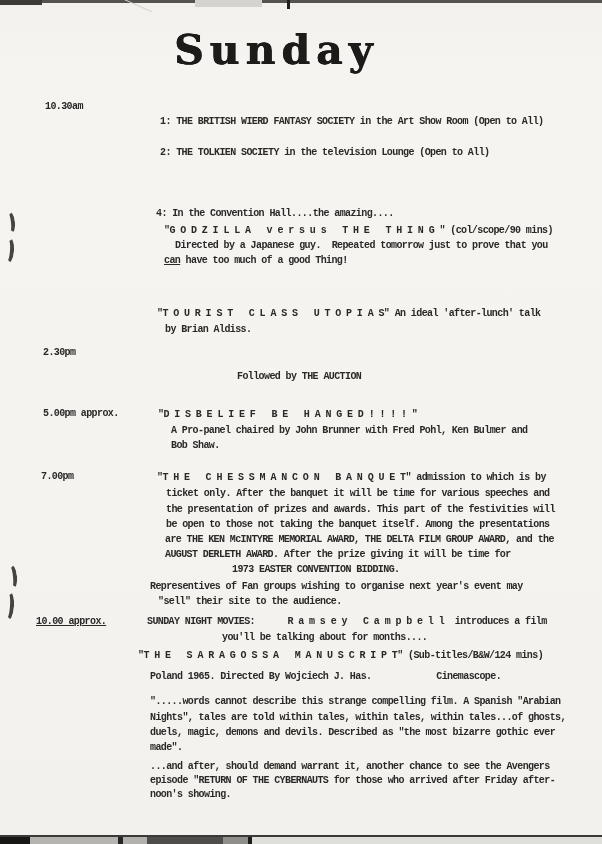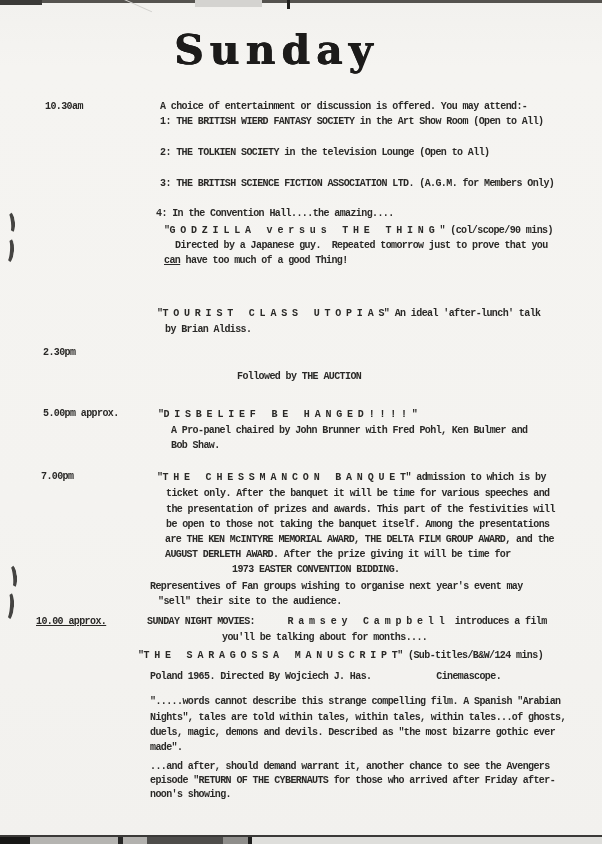--- a/index.html
+++ b/index.html
@@ -59,24 +59,22 @@
   <div class="scratch"></div>
 
   <div class="staple" style="left:4px; top:211px; width:11px; height:23px; transform:rotate(-6deg);"></div>
   <div class="staple" style="left:2px; top:237px; width:12px; height:27px; transform:rotate(4deg);"></div>
   <div class="staple" style="left:6px; top:564px; width:11px; height:25px; transform:rotate(-6deg);"></div>
   <div class="staple" style="left:2px; top:591px; width:12px; height:30px; transform:rotate(4deg);"></div>
 
   <div class="title">Sunday</div>
 
   <div class="ln" style="left:45px; top:101px;">10.30am</div>
-  <div class="ln" style="left:160px; top:101px;">A choice of entertainment or discussion is offered. You may attend:-</div>
   <div class="ln" style="left:160px; top:116px;">1: THE BRITISH WIERD FANTASY SOCIETY in the Art Show Room (Open to All)</div>
   <div class="ln" style="left:160px; top:147px;">2: THE TOLKIEN SOCIETY in the television Lounge (Open to All)</div>
-  <div class="ln" style="left:160px; top:178px;">3: THE BRITISH SCIENCE FICTION ASSOCIATION LTD. (A.G.M. for Members Only)</div>
   <div class="ln" style="left:156px; top:208px;">4: In the Convention Hall....the amazing....</div>
   <div class="ln" style="left:164px; top:225px;">"G O D Z I L L A   v e r s u s   T H E   T H I N G " (col/scope/90 mins)</div>
   <div class="ln" style="left:164px; top:240px;padding-left:11px;">Directed by a Japanese guy.  Repeated tomorrow just to prove that you</div>
   <div class="ln" style="left:164px; top:255px;"><span class="u">can</span><span> have too much of a good Thing!</span></div>
 
   <div class="ln" style="left:43px; top:307px;margin-top:40px;">2.30pm</div>
   <div class="ln" style="left:157px; top:308px;">"T O U R I S T   C L A S S   U T O P I A S" An ideal 'after-lunch' talk</div>
   <div class="ln" style="left:165px; top:324px;">by Brian Aldiss.</div>
 
   <div class="ln" style="left:237px; top:371px;">Followed by THE AUCTION</div>

